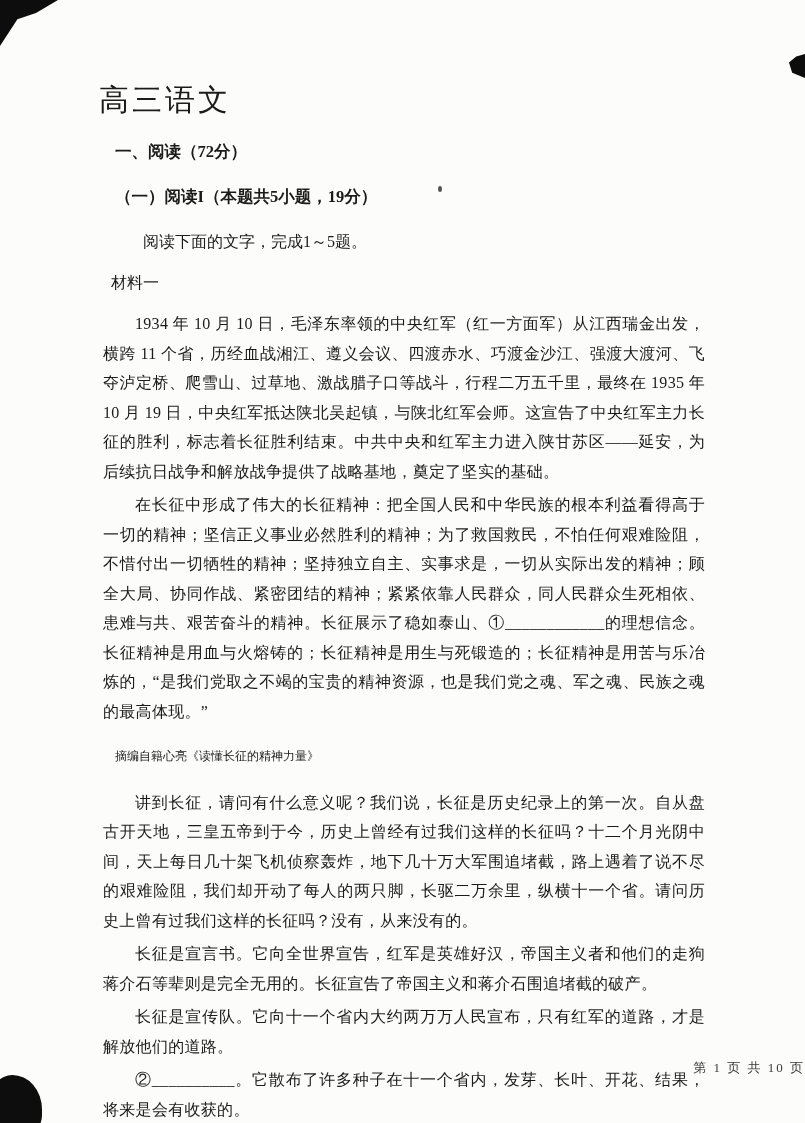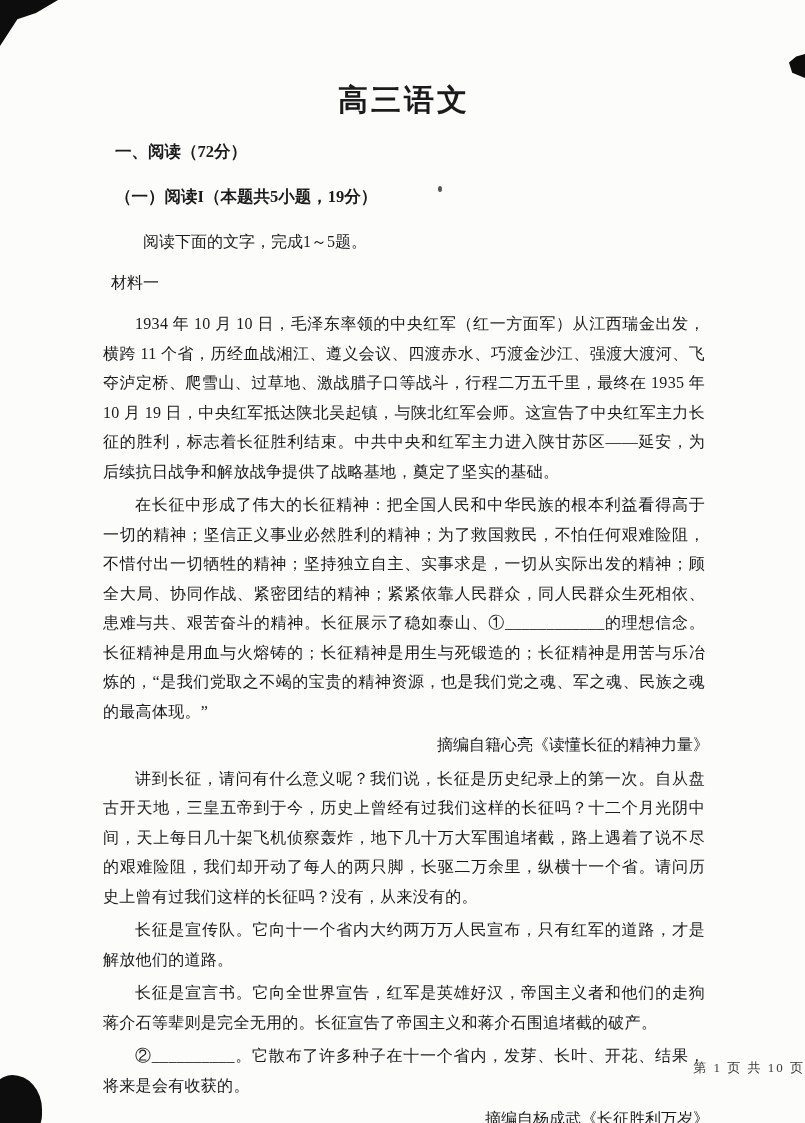--- a/index.html
+++ b/index.html
@@ -19,22 +19,21 @@
   }
   .content {
     position: absolute;
     left: 99px;
     top: 70px;
     width: 610px;
   }
   .doc-title {
     margin: 10px 0 10px 0;
     font-size: 30px;
-    font-weight: bold;
-    text-align: center;
+    font-weight: normal;
     letter-spacing: 3px;
   }
   .h2 {
     font-size: 16.5px;
     font-weight: bold;
     line-height: 29px;
     margin: 16px;
   }
   .line {
     font-size: 16px;
@@ -46,24 +45,23 @@
   }
   .para {
     margin: 4px;
     font-size: 16px;
     line-height: 29.5px;
     text-align: justify;
     text-indent: 2em;
     letter-spacing: 0.3px;
   }
   .attribution {
-    font-size: 16px;
+    font-size: 12px;
     line-height: 29.5px;
-    text-align: right;
-    margin: 0;
+    margin: 16px;
   }
   .page-footer {
     position: absolute;
     left: 0;
     right: 0;
     bottom: 46px;
     text-align: right;
     font-size: 13px;
     color: #3a3a3a;
     letter-spacing: 2px;
@@ -121,22 +119,22 @@
     <div class="h2">一、阅读（72分）</div>
     <div class="h2">（一）阅读I（本题共5小题，19分）</div>
     <div class="line indent">阅读下面的文字，完成1～5题。</div>
 
     <div class="line">材料一</div>
     <p class="para">1934 年 10 月 10 日，毛泽东率领的中央红军（红一方面军）从江西瑞金出发，横跨 11 个省，历经血战湘江、遵义会议、四渡赤水、巧渡金沙江、强渡大渡河、飞夺泸定桥、爬雪山、过草地、激战腊子口等战斗，行程二万五千里，最终在 1935 年 10 月 19 日，中央红军抵达陕北吴起镇，与陕北红军会师。这宣告了中央红军主力长征的胜利，标志着长征胜利结束。中共中央和红军主力进入陕甘苏区——延安，为后续抗日战争和解放战争提供了战略基地，奠定了坚实的基础。</p>
     <p class="para">在长征中形成了伟大的长征精神：把全国人民和中华民族的根本利益看得高于一切的精神；坚信正义事业必然胜利的精神；为了救国救民，不怕任何艰难险阻，不惜付出一切牺牲的精神；坚持独立自主、实事求是，一切从实际出发的精神；顾全大局、协同作战、紧密团结的精神；紧紧依靠人民群众，同人民群众生死相依、患难与共、艰苦奋斗的精神。长征展示了稳如泰山、①____________的理想信念。长征精神是用血与火熔铸的；长征精神是用生与死锻造的；长征精神是用苦与乐冶炼的，“是我们党取之不竭的宝贵的精神资源，也是我们党之魂、军之魂、民族之魂的最高体现。”</p>
     <div class="attribution">摘编自籍心亮《读懂长征的精神力量》</div>
 
     <p class="para">讲到长征，请问有什么意义呢？我们说，长征是历史纪录上的第一次。自从盘古开天地，三皇五帝到于今，历史上曾经有过我们这样的长征吗？十二个月光阴中间，天上每日几十架飞机侦察轰炸，地下几十万大军围追堵截，路上遇着了说不尽的艰难险阻，我们却开动了每人的两只脚，长驱二万余里，纵横十一个省。请问历史上曾有过我们这样的长征吗？没有，从来没有的。</p>
+    <p class="para">长征是宣言书。它向全世界宣告，红军是英雄好汉，帝国主义者和他们的走狗蒋介石等辈则是完全无用的。长征宣告了帝国主义和蒋介石围追堵截的破产。</p>
     <p class="para">长征是宣传队。它向十一个省内大约两万万人民宣布，只有红军的道路，才是解放他们的道路。</p>
-    <p class="para">长征是宣言书。它向全世界宣告，红军是英雄好汉，帝国主义者和他们的走狗蒋介石等辈则是完全无用的。长征宣告了帝国主义和蒋介石围追堵截的破产。</p>
     <p class="para">②__________。它散布了许多种子在十一个省内，发芽、长叶、开花、结果，将来是会有收获的。</p>
     <div class="attribution">摘编自杨成武《长征胜利万岁》</div>
 
   </div>
 
   <div class="page-footer">第 1 页 共 10 页</div>
 
 </div>
 
 </body></html>

